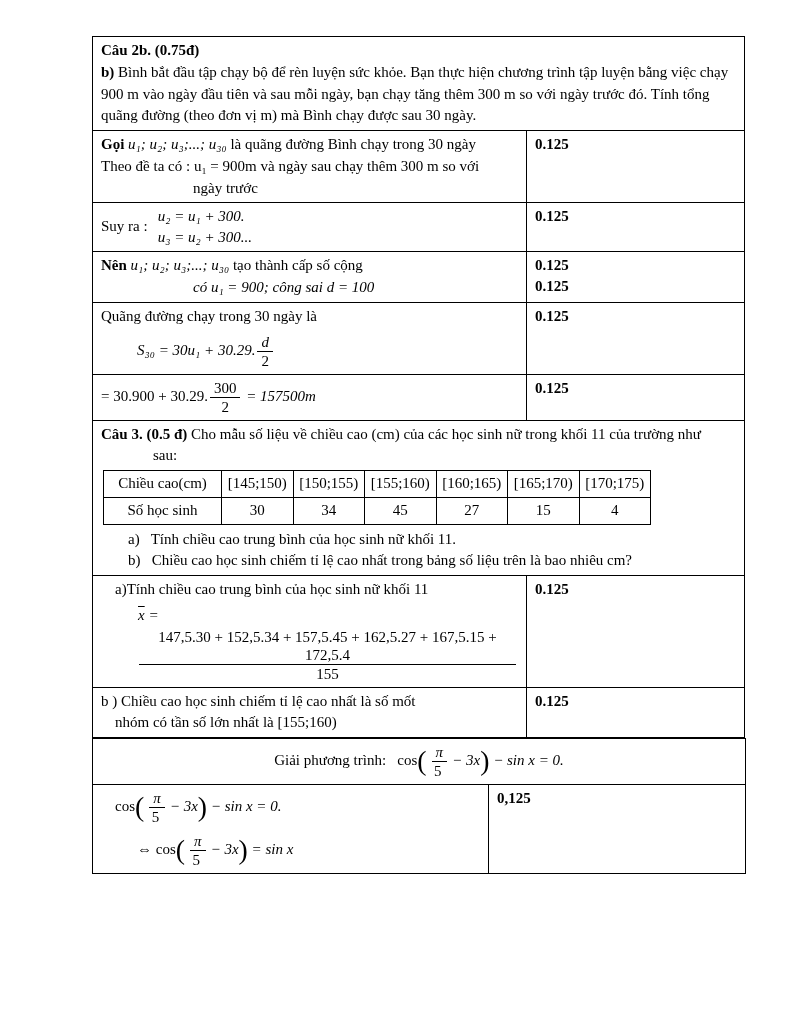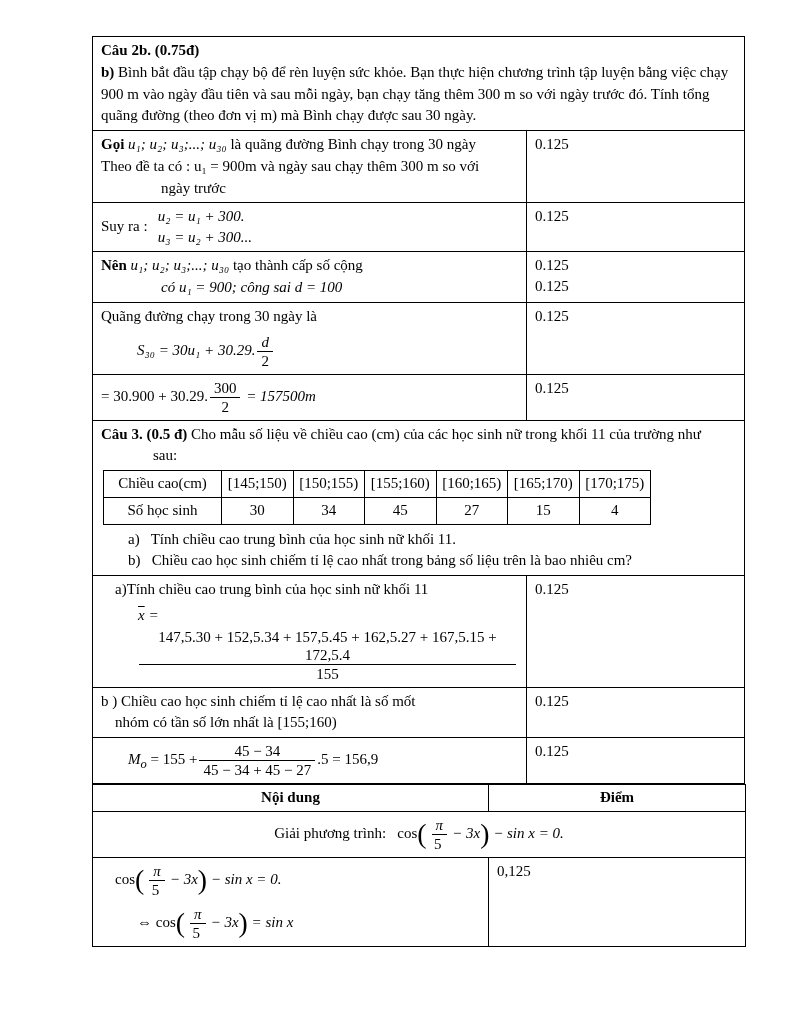--- a/index.html
+++ b/index.html
@@ -9,25 +9,25 @@
     font-family:"Liberation Serif","DejaVu Serif",serif;
     font-size:15px; color:#000;
     position:relative; overflow:hidden;
   }
   .page { position:absolute; top:0; left:0; width:792px; height:1024px; padding:36px 32px 0 92px; }
   table.tbl { border-collapse:collapse; width:653px; table-layout:fixed; }
   .tbl td, .tbl th { border:1px solid #000; padding:3px 8px; vertical-align:top; line-height:1.45; }
   .c-points { width:218px; }
   .t2-c1 { width:396px; }
   .t2-c2 { width:257px; }
-  .pts { vertical-align:middle; }
+  .pts { vertical-align:middle;font-weight:bold; }
   .hdr-cell { padding:4px 8px; }
   b { font-weight:bold; }
   .it { font-style:italic; }
-  .indent-60 { margin-left:60px; }
+  .indent-60 { margin-left:92px; }
   .indent-52 { margin-left:52px; }
   .indent-20 { margin-left:27px; }
   .indent-14 { margin-left:14px; }
   .row-flex { display:flex; align-items:center; gap:10px; }
   .stack span { display:block; line-height:1.4; }
   .frac { display:inline-block; vertical-align:middle; text-align:center; line-height:1.2; margin:1px 2px; }
   .frac .num { display:block; border-bottom:1px solid #000; padding:0 4px; }
   .frac .den { display:block; padding:0 4px; }
   .bigp { font-size:185%; vertical-align:middle; line-height:0.6; display:inline-block; font-style:normal; }
   .mgroup { white-space:nowrap; }
@@ -182,46 +182,31 @@
     <tr>
       <td>
         <div><span>b ) Chiều cao học sinh chiếm tỉ lệ cao nhất là số mốt</span></div>
         <div class="indent-14"><span>nhóm có tần số lớn nhất là [155;160)</span></div>
       </td>
       <td class="pts">
         <span>0.125</span>
       </td>
     </tr>
 
-    <tr>
-      <td>
-        <div class="indent-20">
-          <span class="it"><span>M</span><sub>o</sub></span>
-          <span>= 155 +</span><span class="frac"><span class="num">45 − 34</span><span class="den">45 − 34 + 45 − 27</span></span><span>.5 = 156,9</span>
-        </div>
-      </td>
-      <td class="pts">
-        <span>0.125</span>
-      </td>
-    </tr>
   </tbody>
     </table>
 
 
   <table class="tbl">
     <colgroup>
         <col class="t2-c1">
         <col class="t2-c2">
       </colgroup>
 
     <tbody>
-        <tr>
-      <th class="colhead">Nội dung</th>
-      <th class="colhead">Điểm</th>
-    </tr>
 
     <tr>
       <td colspan="2" class="center-cell">
         <span>Giải phương trình:</span>&nbsp;&nbsp;
         <span class="mgroup"><span>cos</span><span class="bigp">(</span><span class="frac"><span class="num it">π</span><span class="den">5</span></span><span class="it">− 3x</span><span class="bigp">)</span></span>
         <span class="it">− sin x = 0.</span>
       </td>
     </tr>
 
     <tr>

